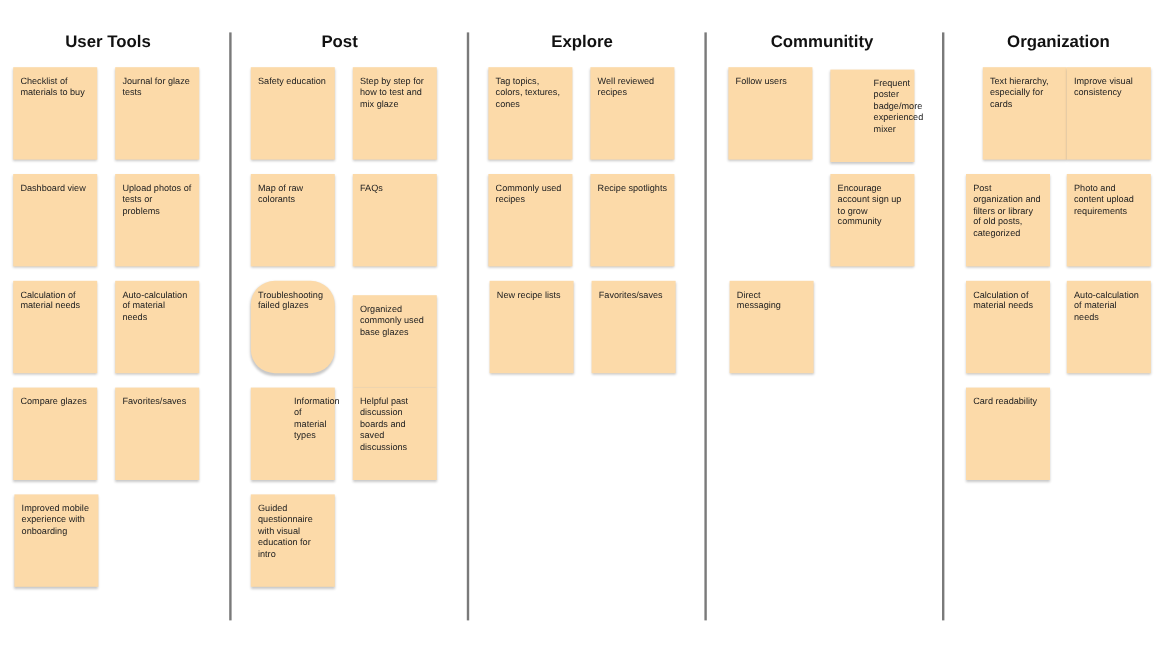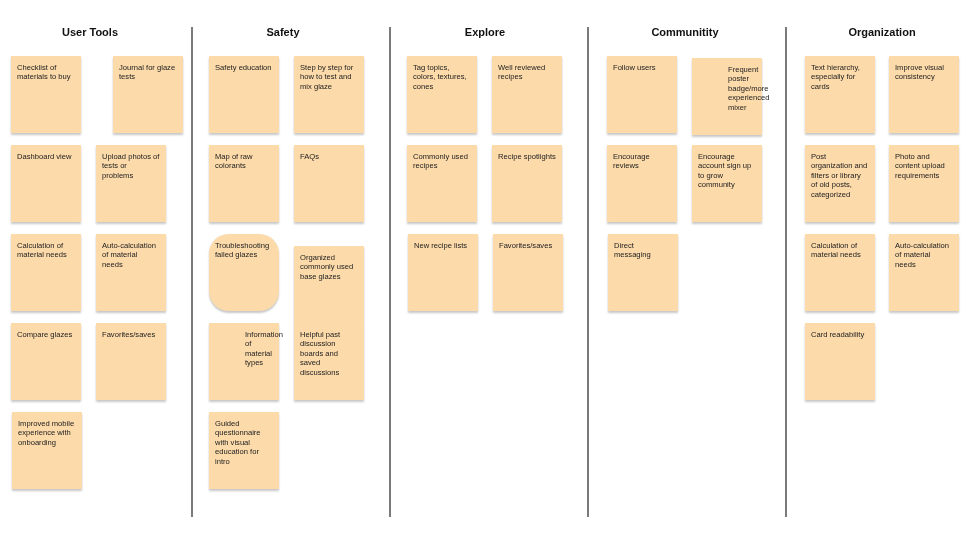--- a/index.html
+++ b/index.html
@@ -1,44 +1,44 @@
 <!DOCTYPE html>
 <html><head>
 <meta charset="utf-8">
 <style>
   html, body { margin:0; padding:0; background:#ffffff; }
   body { width:979px; height:555px; position:relative; overflow:hidden; font-family:"Liberation Sans", sans-serif; color:#1a1a1a; }
   .board { position:absolute; left:0; top:0; width:979px; height:555px; }
   .column { position:absolute; top:0; width:198px; height:555px; }
-  .col-title { position:absolute; top:26px; left:0; width:100%; text-align:center; font-weight:bold; font-size:11px; color:#111; }
+  .col-title { position:absolute; top:26px; left:0; width:100%; text-align:center; font-weight:bold; font-size:14px; color:#111; }
   .divider { position:absolute; top:27px; width:2px; height:490px; background:#7a7a7a; }
   .sticky { position:absolute; width:70px; height:77px; background:#fcdaa9; box-shadow:0 1.5px 2px rgba(0,0,0,0.22); box-sizing:border-box; padding:7px 6px 4px 6px; font-size:7.6px; line-height:9.4px; color:#222; }
 </style>
 </head>
 <body>
 
 <div class="board">
 
   <div class="column" style="left:0px;">
     <div class="col-title" style="left:0;width:180px;">User Tools</div>
     <div class="sticky" style="left:11px;top:56px;">Checklist of materials to buy</div>
-    <div class="sticky" style="left:113px;top:56px;">Journal for glaze tests</div>
+    <div class="sticky" style="left:96px;top:56px;">Journal for glaze tests</div>
     <div class="sticky" style="left:11px;top:145px;">Dashboard view</div>
     <div class="sticky" style="left:96px;top:145px;">Upload photos of tests or problems</div>
     <div class="sticky" style="left:11px;top:234px;">Calculation of material needs</div>
     <div class="sticky" style="left:96px;top:234px;">Auto-calculation of material needs</div>
     <div class="sticky" style="left:11px;top:323px;">Compare glazes</div>
     <div class="sticky" style="left:96px;top:323px;">Favorites/saves</div>
     <div class="sticky" style="left:12px;top:412px;">Improved mobile experience with onboarding</div>
   </div>
 
   <div class="divider" style="left:191px;"></div>
 
   <div class="column" style="left:193px;">
-    <div class="col-title" style="left:0;width:180px;">Safety</div>
+    <div class="col-title" style="left:0;width:180px;">Post</div>
     <div class="sticky" style="left:16px;top:56px;">Safety education</div>
     <div class="sticky" style="left:101px;top:56px;">Step by step for how to test and mix glaze</div>
     <div class="sticky" style="left:16px;top:145px;">Map of raw colorants</div>
     <div class="sticky" style="left:101px;top:145px;">FAQs</div>
     <div class="sticky" style="left:16px;top:234px;border-radius:20px;">Troubleshooting failed glazes</div>
     <div class="sticky" style="left:101px;top:234px;margin-top:12px;">Organized commonly used base glazes</div>
     <div class="sticky" style="left:16px;top:323px;padding-left:36px;">Information of material types</div>
     <div class="sticky" style="left:101px;top:323px;">Helpful past discussion boards and saved discussions</div>
     <div class="sticky" style="left:16px;top:412px;">Guided questionnaire with visual education for intro</div>
   </div>
@@ -54,30 +54,29 @@
     <div class="sticky" style="left:17px;top:234px;">New recipe lists</div>
     <div class="sticky" style="left:102px;top:234px;">Favorites/saves</div>
   </div>
 
   <div class="divider" style="left:587px;"></div>
 
   <div class="column" style="left:589px;">
     <div class="col-title" style="left:0;width:192px;">Communitity</div>
     <div class="sticky" style="left:18px;top:56px;">Follow users</div>
     <div class="sticky" style="left:103px;top:58px;padding-left:36px;">Frequent poster badge/more experienced mixer</div>
-    <div class="sticky" style="left:18px;top:145px;">Encourage reviews</div>
     <div class="sticky" style="left:103px;top:145px;">Encourage account sign up to grow community</div>
     <div class="sticky" style="left:19px;top:234px;">Direct messaging</div>
   </div>
 
   <div class="divider" style="left:785px;"></div>
 
   <div class="column" style="left:787px;">
     <div class="col-title" style="left:0;width:190px;">Organization</div>
-    <div class="sticky" style="left:18px;top:56px;">Text hierarchy, especially for cards</div>
+    <div class="sticky" style="left:32px;top:56px;">Text hierarchy, especially for cards</div>
     <div class="sticky" style="left:102px;top:56px;">Improve visual consistency</div>
     <div class="sticky" style="left:18px;top:145px;">Post organization and filters or library of old posts, categorized</div>
     <div class="sticky" style="left:102px;top:145px;">Photo and content upload requirements</div>
     <div class="sticky" style="left:18px;top:234px;">Calculation of material needs</div>
     <div class="sticky" style="left:102px;top:234px;">Auto-calculation of material needs</div>
     <div class="sticky" style="left:18px;top:323px;">Card readability</div>
   </div>
 
 </div>
 

